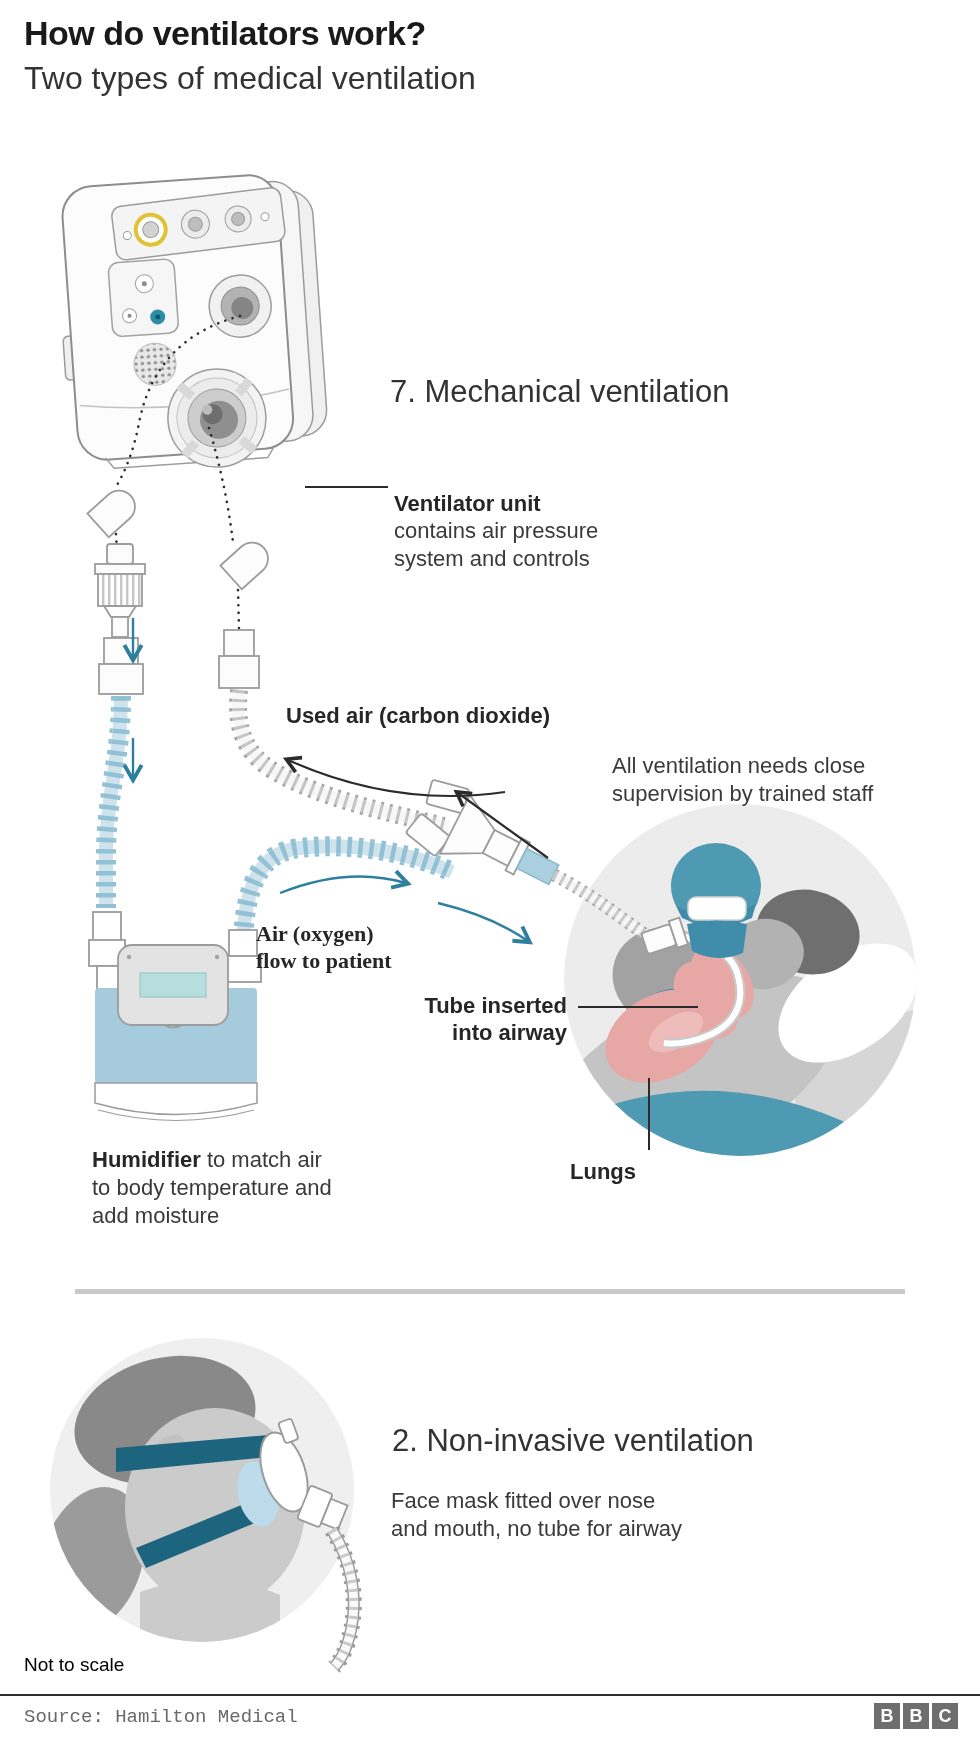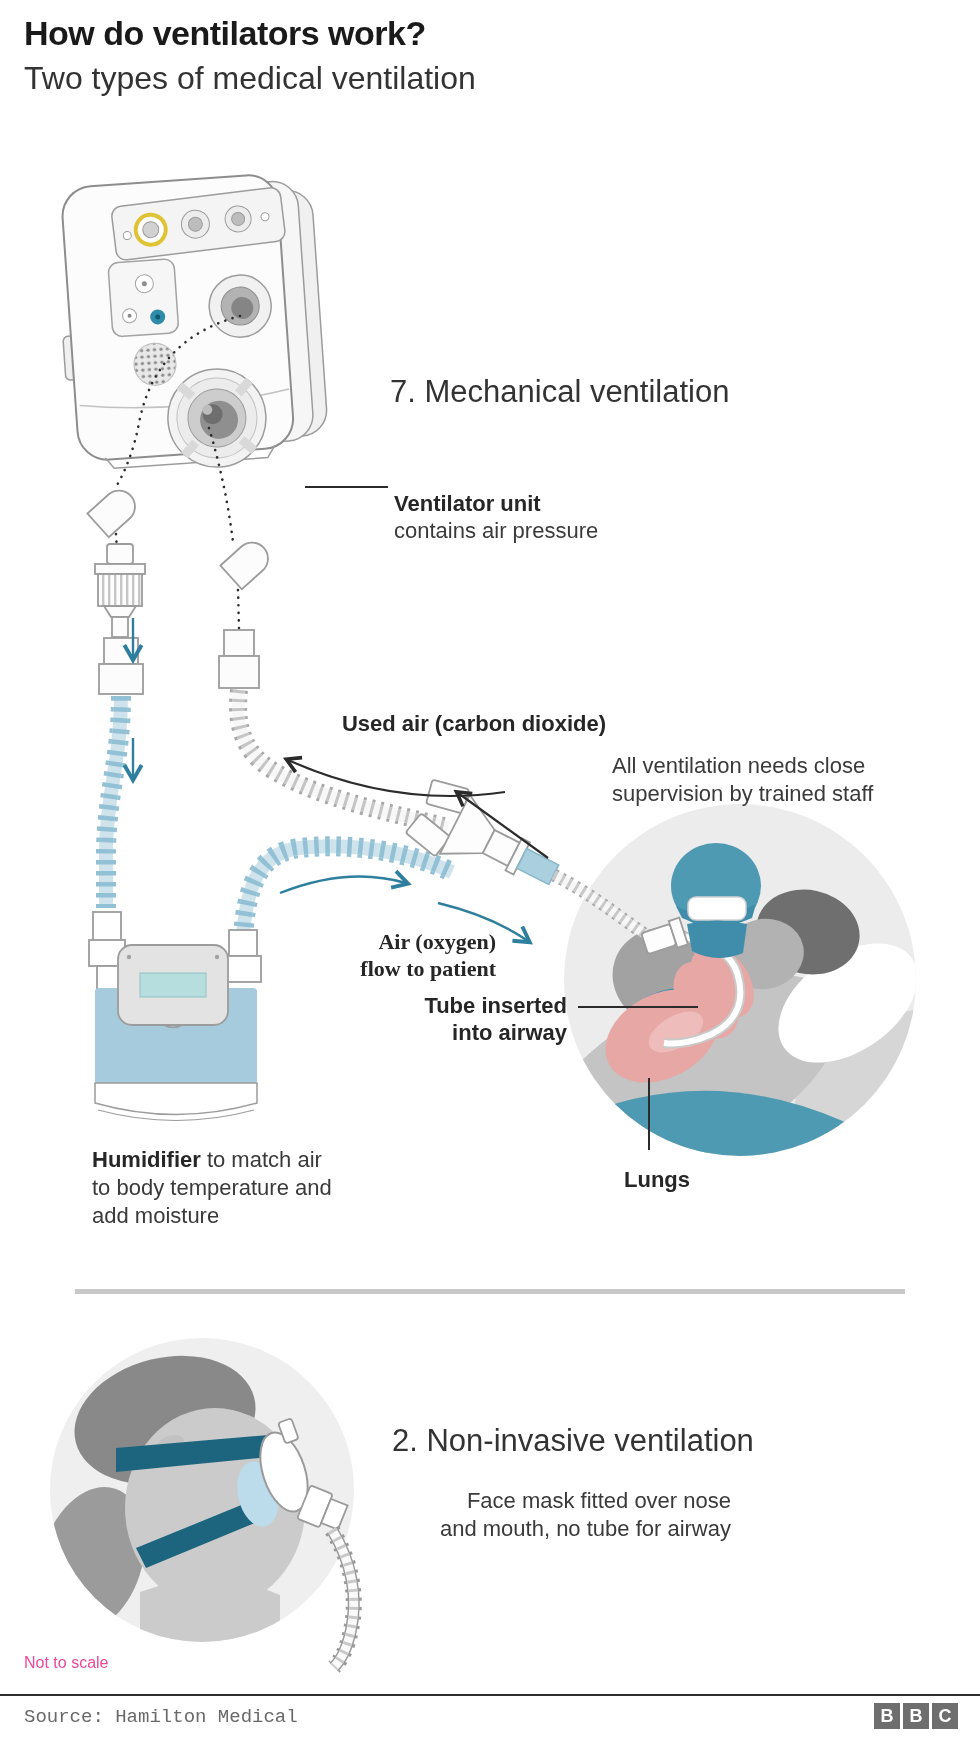--- a/index.html
+++ b/index.html
@@ -5,24 +5,24 @@
   html,body{margin:0;padding:0;background:#fff;}
   #canvas{position:relative;width:980px;height:1741px;background:#ffffff;overflow:hidden;
           font-family:"Liberation Sans","DejaVu Sans",sans-serif;}
   .abs{position:absolute;}
   .title{left:24px;top:14px;font-size:34px;font-weight:bold;color:#1a1a1a;letter-spacing:-0.5px;}
   .subtitle{left:24px;top:60px;font-size:32px;font-weight:normal;color:#333;}
   .h-section{font-size:31px;color:#333;}
   .lbl{font-size:22px;font-weight:bold;color:#262626;line-height:27px;}
   .body-txt{font-size:22px;font-weight:normal;color:#3a3a3a;line-height:28px;}
   .blk{display:block;}
-  .ctr{text-align:right;margin-top:8px;}
+  .ctr{text-align:left;}
   .rgt{text-align:right;}
   .divider{left:75px;top:1289px;width:830px;height:5px;background:#c8c8c8;}
-  .scale-note{left:24px;top:1654px;font-size:16px;color:#ec4899;}
+  .scale-note{left:24px;top:1654px;font-size:19px;color:#000000;}
   .foot-rule{left:0;top:1694px;width:980px;height:2px;background:#2e2e2e;}
   .source{left:24px;top:1706px;font-size:19px;color:#696969;font-family:Liberation Mono, monospace;}
   .bbc{right:22px;top:1703px;display:flex;gap:3px;}
   .bbc .blk-sq{width:26px;height:26px;background:#6e6e6e;color:#fff;font-weight:bold;
                font-size:18px;display:flex;align-items:center;justify-content:center;}
   svg{display:block;}
 </style>
 </head>
 <body>
 
@@ -207,20 +207,21 @@
       <path d="M 578 1007 H 698"></path>
       <path d="M 649 1078 V 1150"></path>
     </g>
   </svg>
 
   <div class="abs h-section" style="left:390px;top:374px;">7. Mechanical ventilation</div>
 
   <div class="abs" style="left:394px;top:490px;width:250px;">
     <span class="blk lbl">Ventilator unit</span>
     <span class="blk body-txt">contains air pressure</span>
+    <span class="blk body-txt">system and controls</span>
   </div>
 
   <div class="abs ctr" style="left:286px;top:702px;width:320px;">
     <span class="blk lbl">Used air (carbon dioxide)</span>
   </div>
 
   <div class="abs" style="left:612px;top:752px;width:320px;">
     <span class="blk body-txt">All ventilation needs close</span>
     <span class="blk body-txt">supervision by trained staff</span>
   </div>
@@ -273,21 +274,21 @@
     </g>
     <g fill="none">
       <path d="M 332 1530 C 352 1562 358 1598 351 1630 C 347 1649 341 1660 334 1667" stroke="#9a9a9a" stroke-width="16" stroke-dasharray="3 6"></path>
       <path d="M 332 1530 C 352 1562 358 1598 351 1630 C 347 1649 341 1660 334 1667" stroke="#9a9a9a" stroke-width="12"></path>
       <path d="M 332 1530 C 352 1562 358 1598 351 1630 C 347 1649 341 1660 334 1667" stroke="#fafafa" stroke-width="9"></path>
       <path d="M 332 1530 C 352 1562 358 1598 351 1630 C 347 1649 341 1660 334 1667" stroke="#c9c9c9" stroke-width="9" stroke-dasharray="3 6"></path>
     </g>
   </svg>
 
   <div class="abs h-section" style="left:392px;top:1423px;">2. Non-invasive ventilation</div>
-  <div class="abs" style="left:391px;top:1487px;width:340px;text-align:right;">
+  <div class="abs" style="left:391px;top:1487px;width:340px;">
     <span class="blk body-txt">Face mask fitted over nose</span>
     <span class="blk body-txt">and mouth, no tube for airway</span>
   </div>
 
   <div class="abs scale-note">Not to scale</div>
   <div class="abs foot-rule"></div>
   <div class="abs source">Source: Hamilton Medical</div>
   <div class="abs bbc">
     <div class="blk-sq">B</div>
     <div class="blk-sq">B</div>

